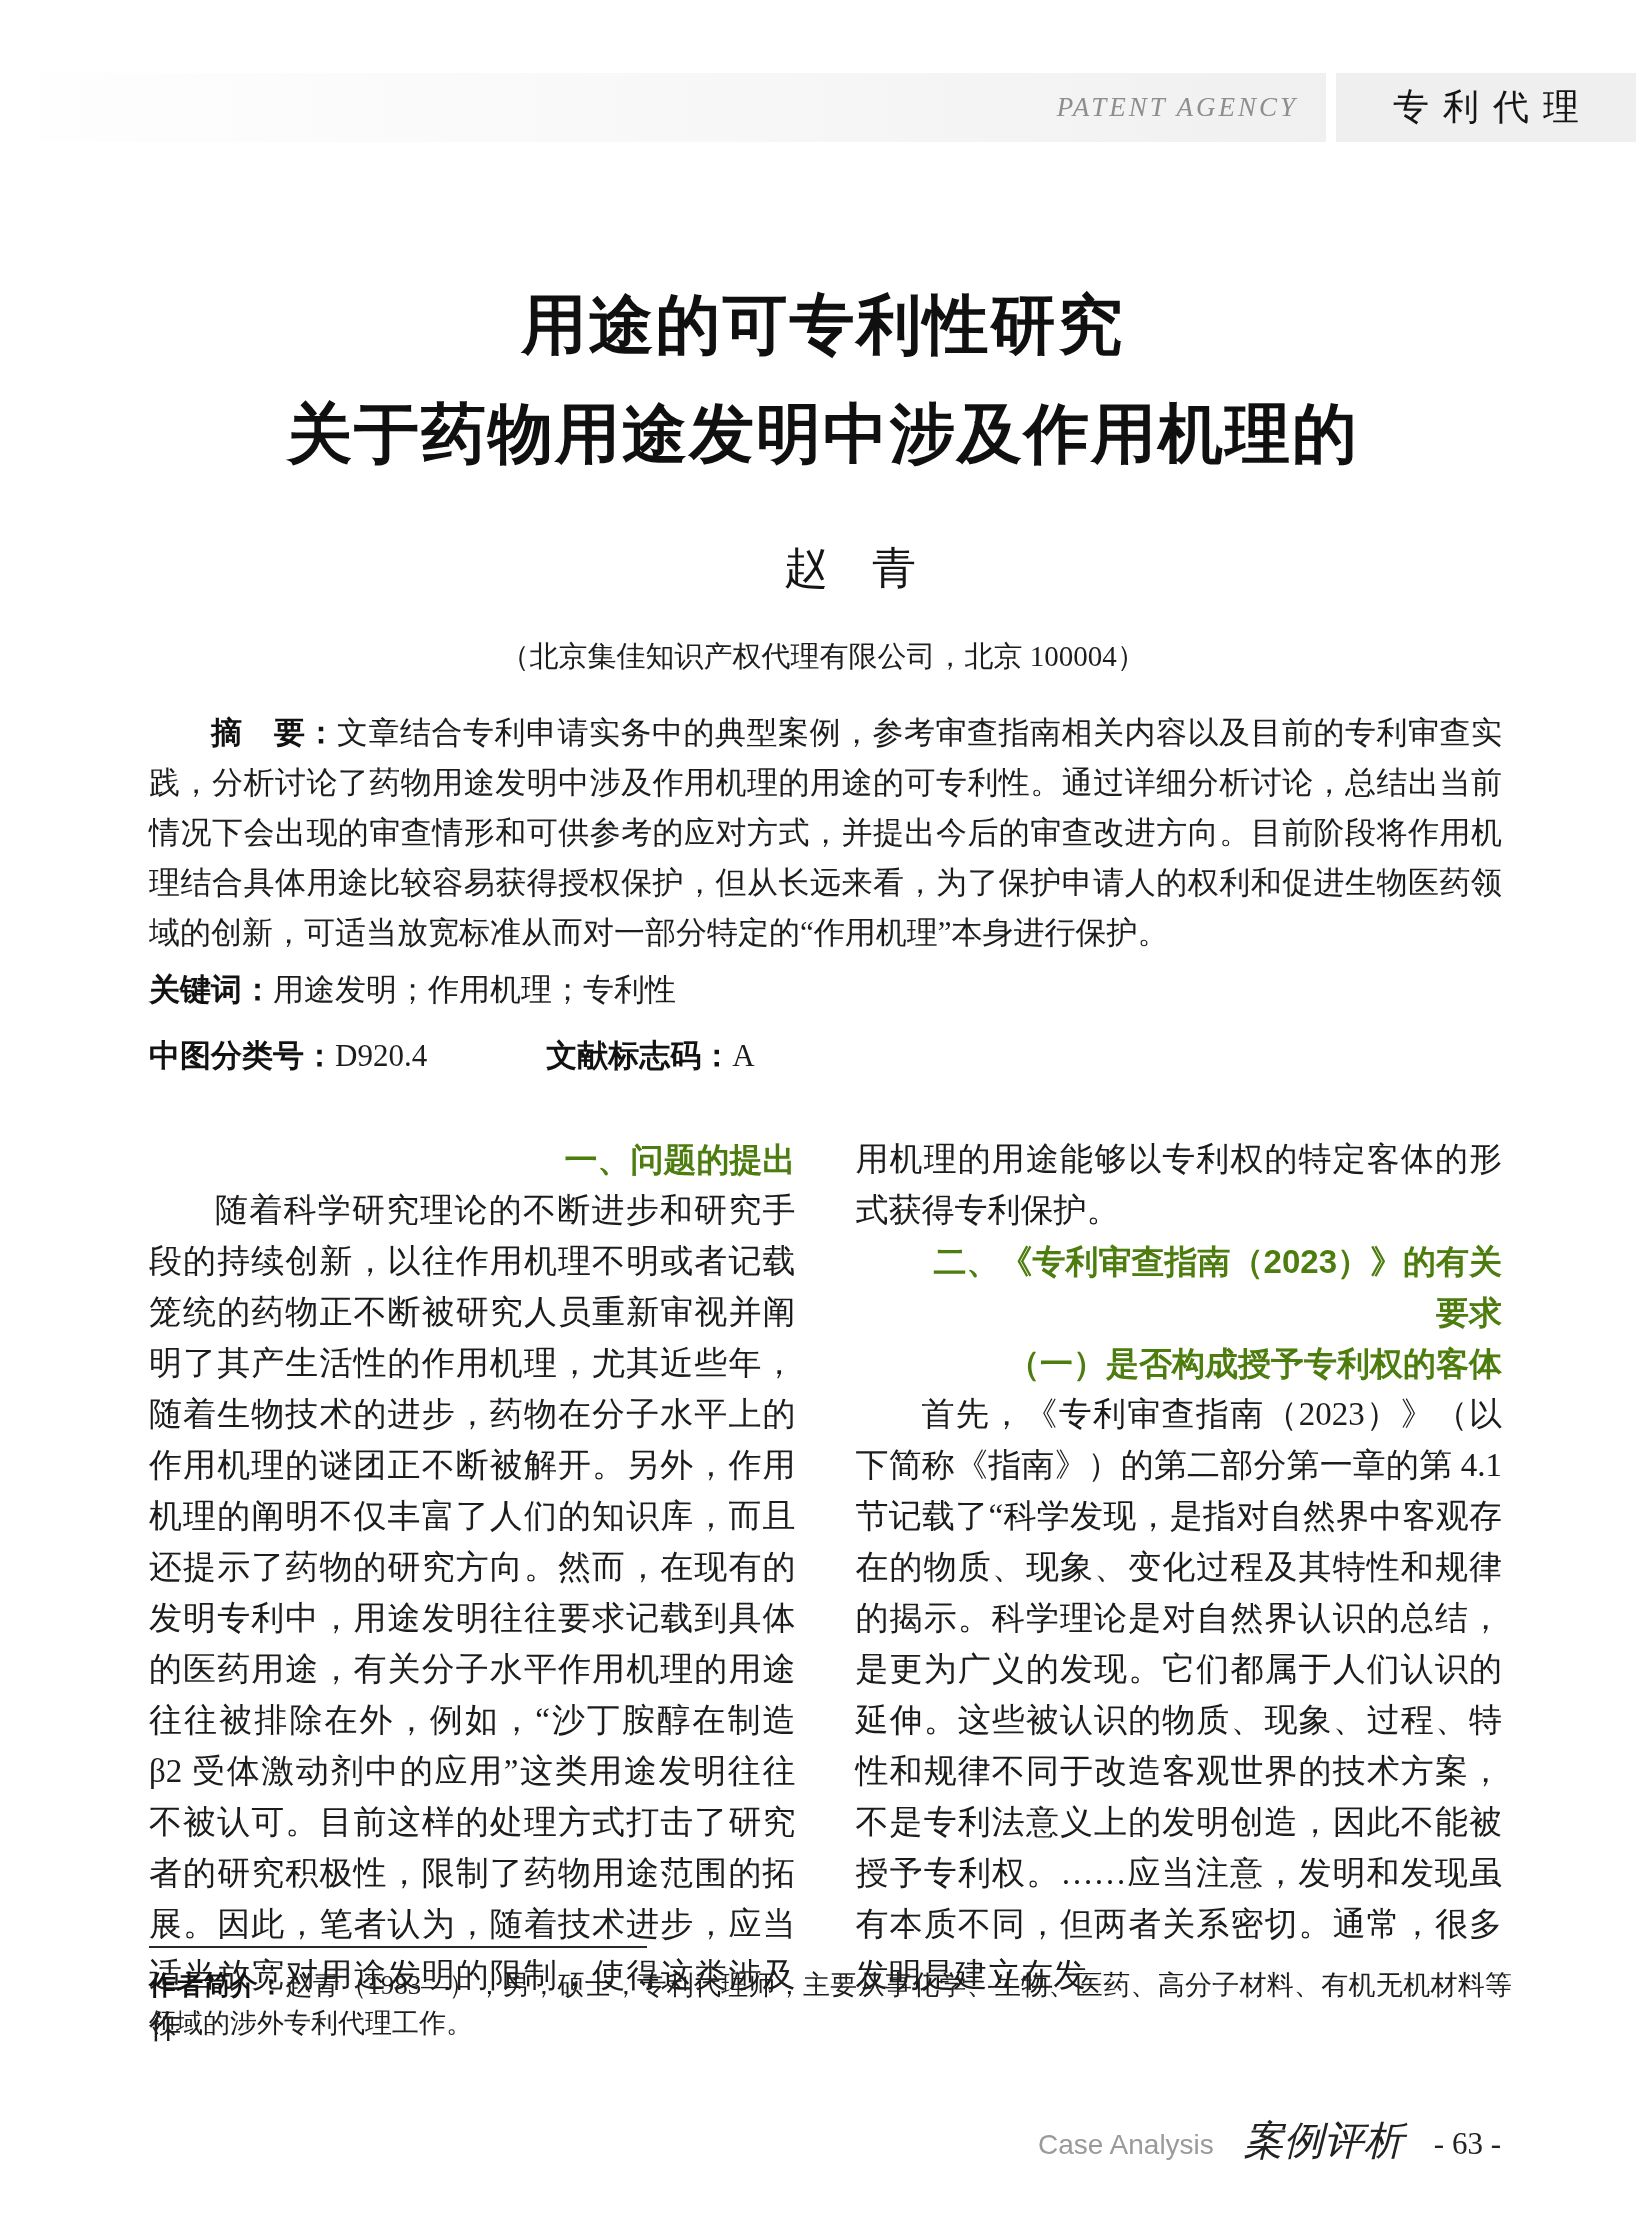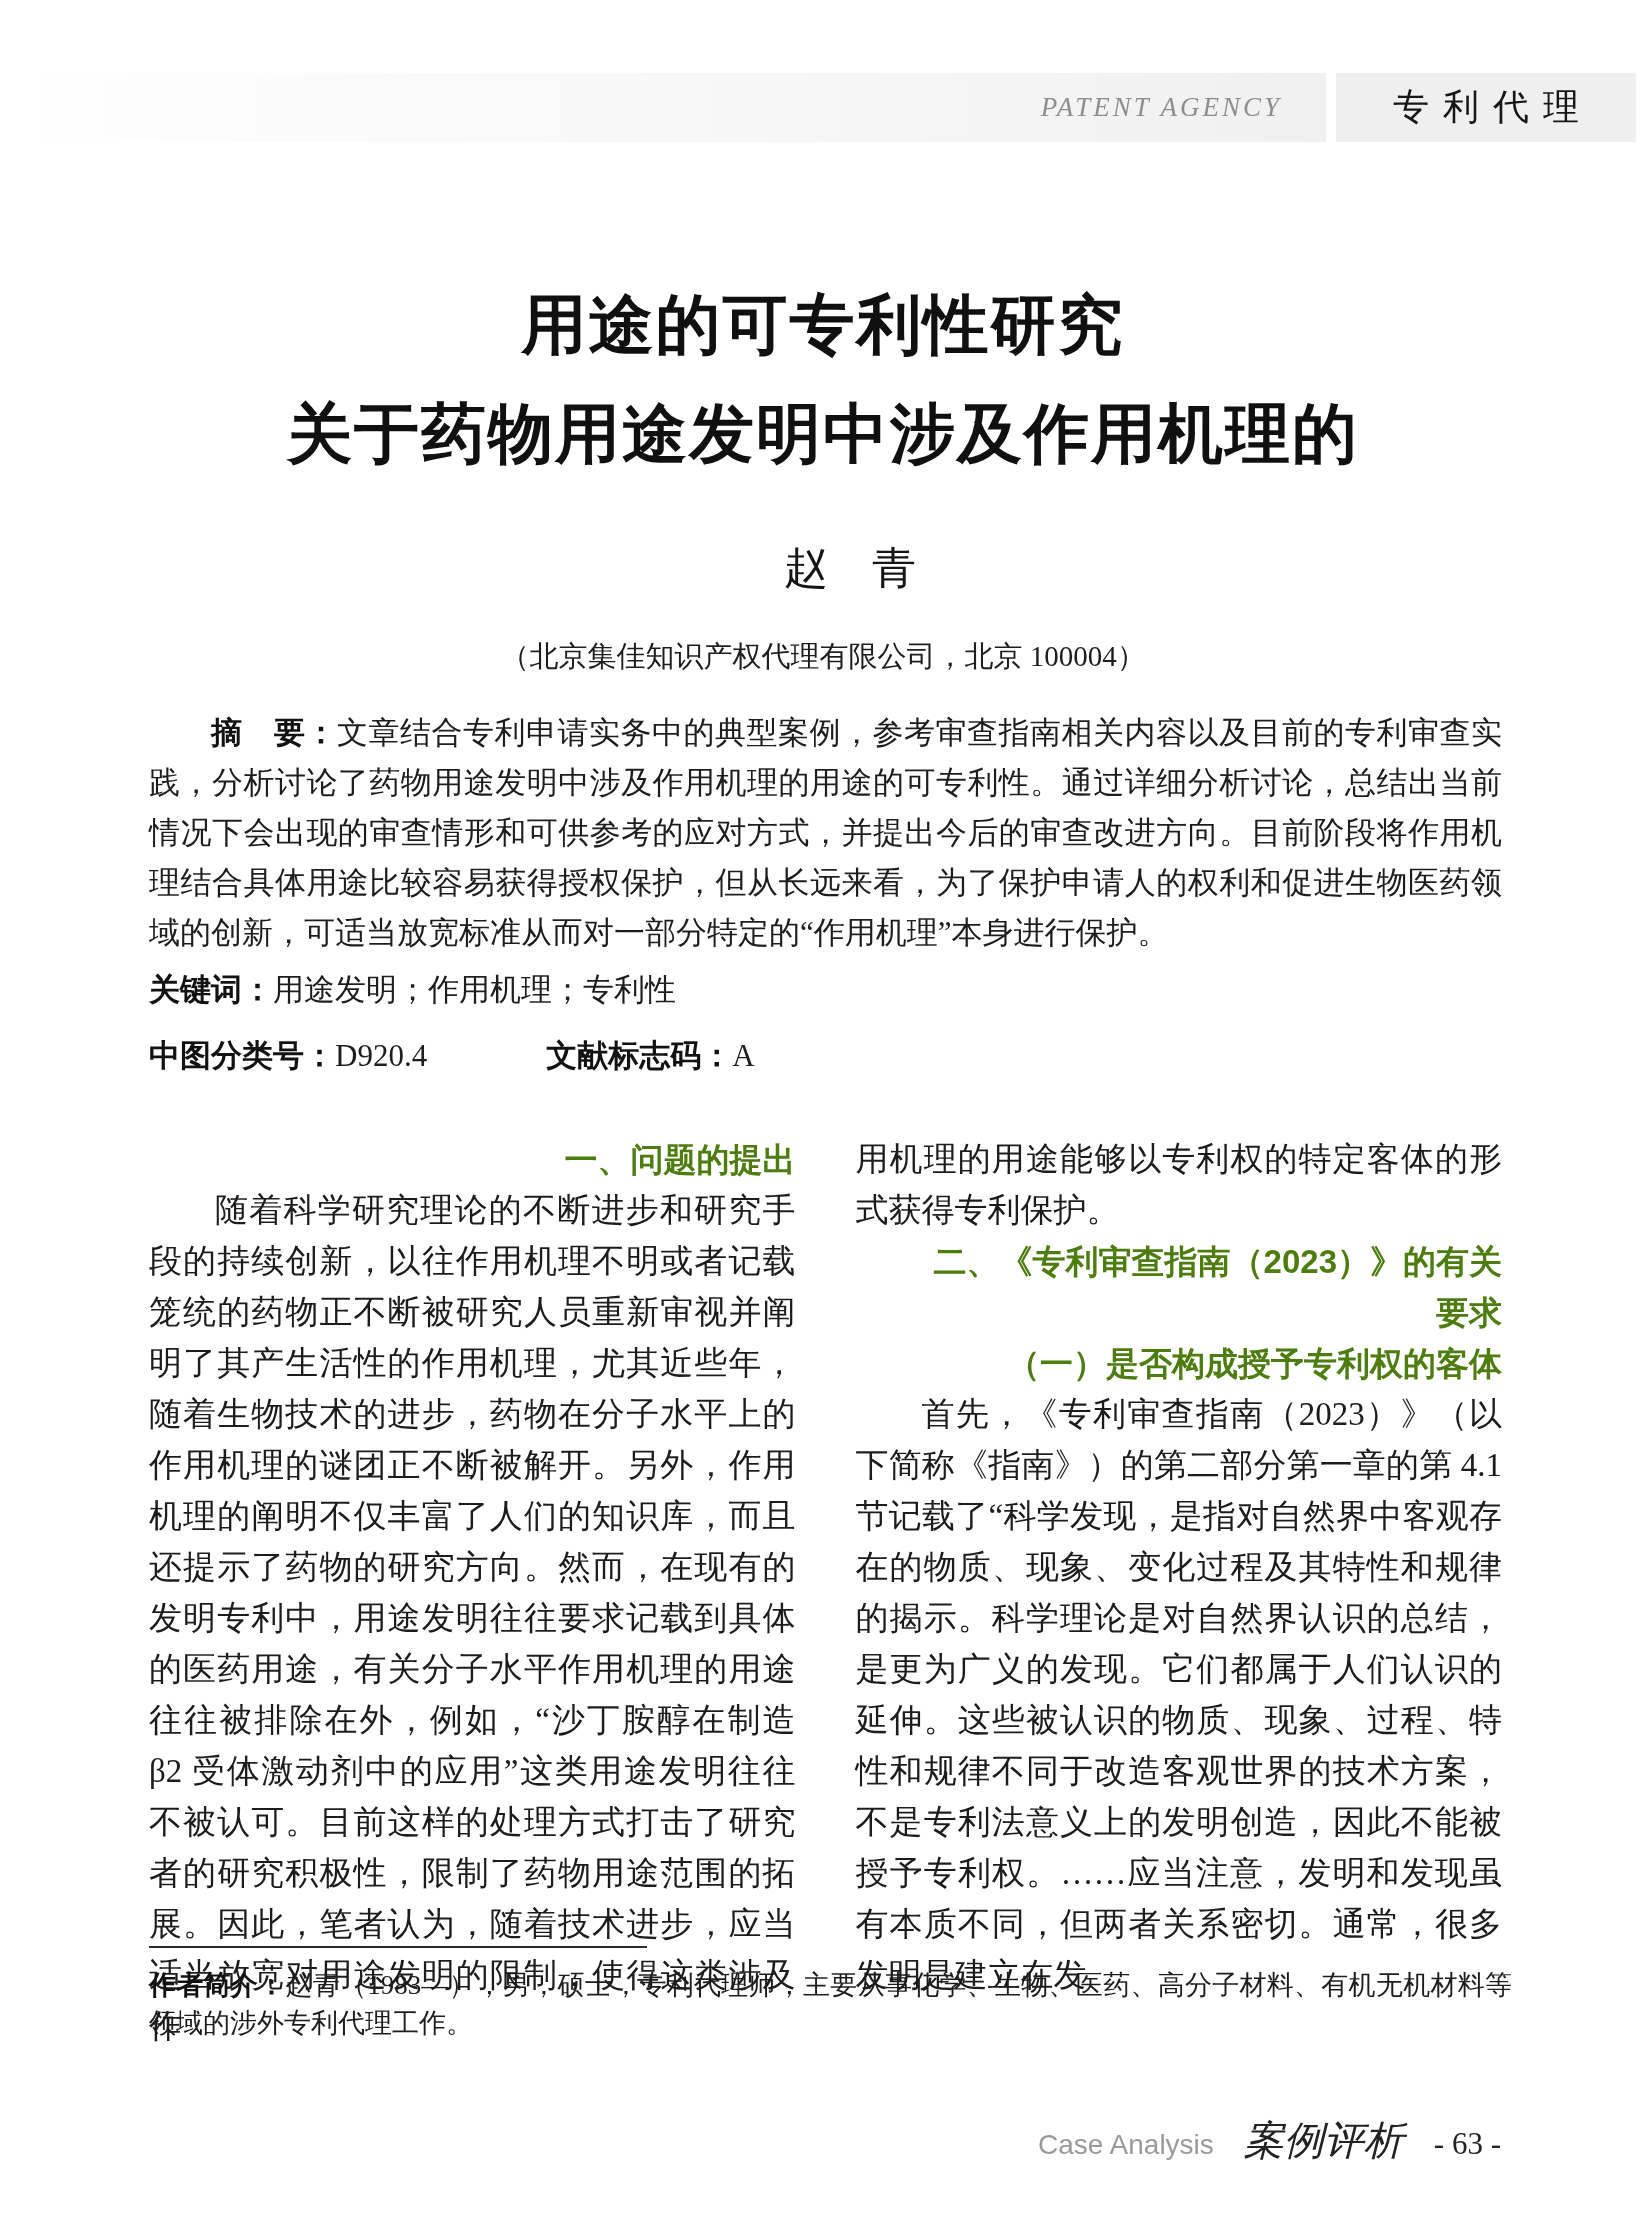--- a/index.html
+++ b/index.html
@@ -13,21 +13,21 @@
     overflow: hidden;
   }
 
   
   .header-band {
     position: absolute;
     left: 40px; top: 73px;
     width: 1286px; height: 69px;
     background: linear-gradient(to right, #fefefe, #f7f7f7 55%, #f0f0f0);
     display: flex; align-items: center; justify-content: flex-end;
-    padding-right: 44px; box-sizing: border-box;
+    padding-right: 28px; box-sizing: border-box;
   }
   .journal-en {
     font-family: "Liberation Serif", serif;
     font-style: italic;
     color: #8e8e8e;
     font-size: 27px;
     letter-spacing: 3px;
   }
   .header-tag {
     position: absolute;

